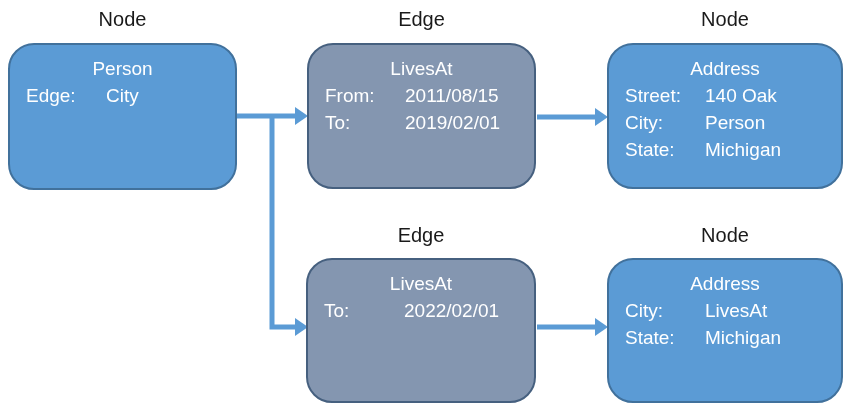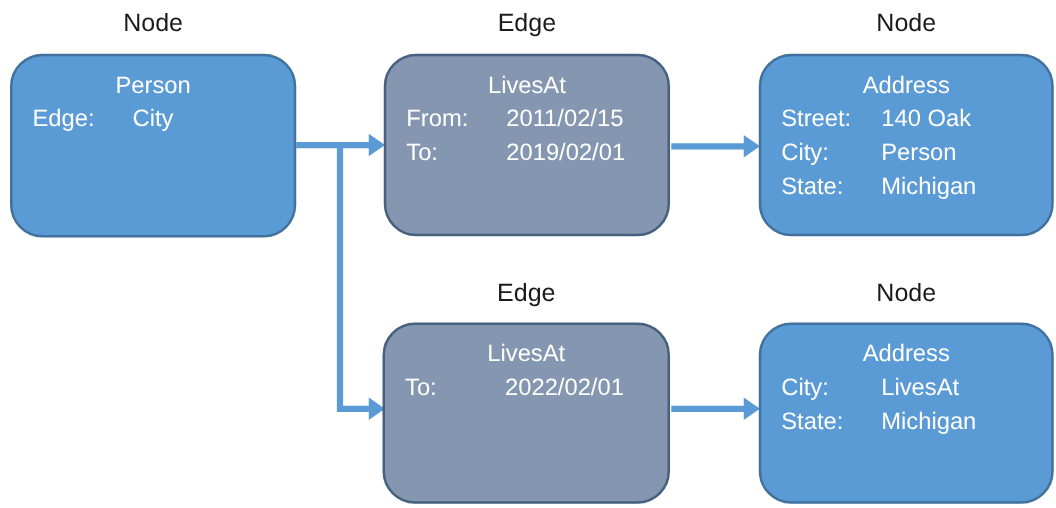--- a/index.html
+++ b/index.html
@@ -109,21 +109,21 @@
       <div class="prop-row">
         <span class="prop-label">Edge:</span><span class="prop-value">City</span>
       </div>
     </div>
   </div>
 
   <div class="box edge" style="left:307px; top:43px; width:229px; height:146px;">
     <div class="box-title">LivesAt</div>
     <div class="props">
       <div class="prop-row">
-        <span class="prop-label">From:</span><span class="prop-value">2011/02/15</span>
+        <span class="prop-label">From:</span><span class="prop-value">2011/08/15</span>
       </div>
       <div class="prop-row">
         <span class="prop-label">To:</span><span class="prop-value">2019/02/01</span>
       </div>
     </div>
   </div>
 
   <div class="box node" style="left:607px; top:43px; width:236px; height:146px;">
     <div class="box-title">Address</div>
     <div class="props">

